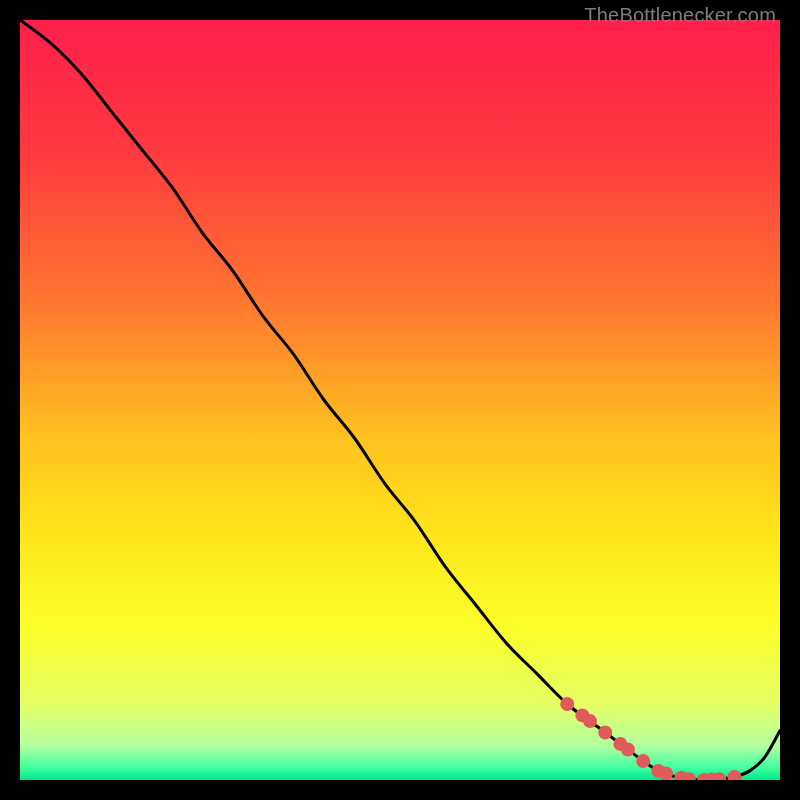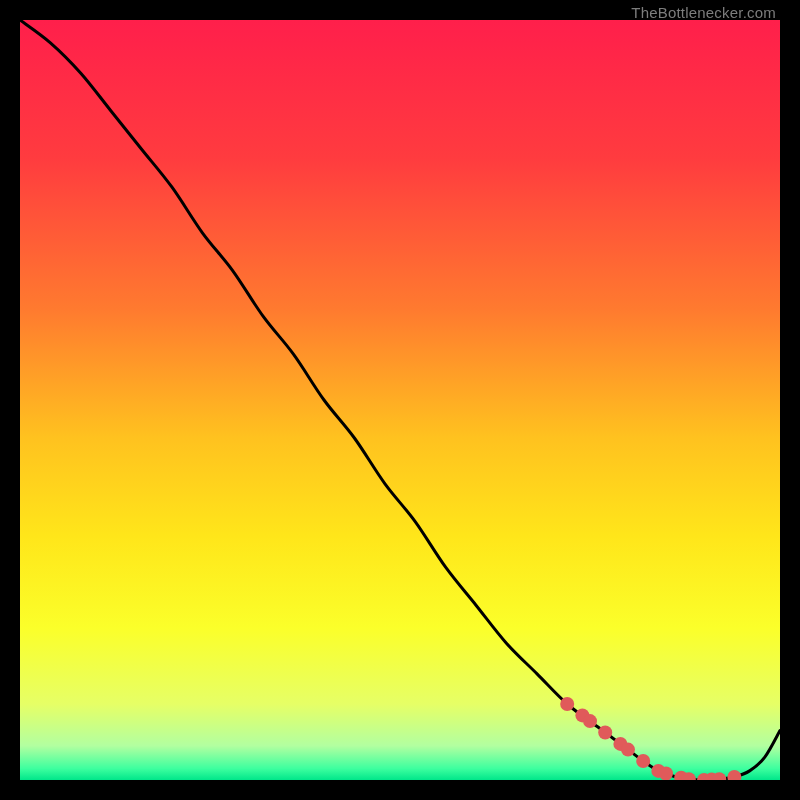--- a/index.html
+++ b/index.html
@@ -27,21 +27,21 @@
   .plot svg {
     display: block;
     width: 760px;
     height: 760px;
   }
   .watermark {
     position: absolute;
     top: 4px;
     right: 24px;
     color: #7d7d7d;
-    font-size: 15px;
+    font-size: 20px;
     letter-spacing: 0.2px;
     font-weight: 400;
     user-select: none;
   }
 </style>
 </head>
 <body>
 
 <div class="stage">
 

